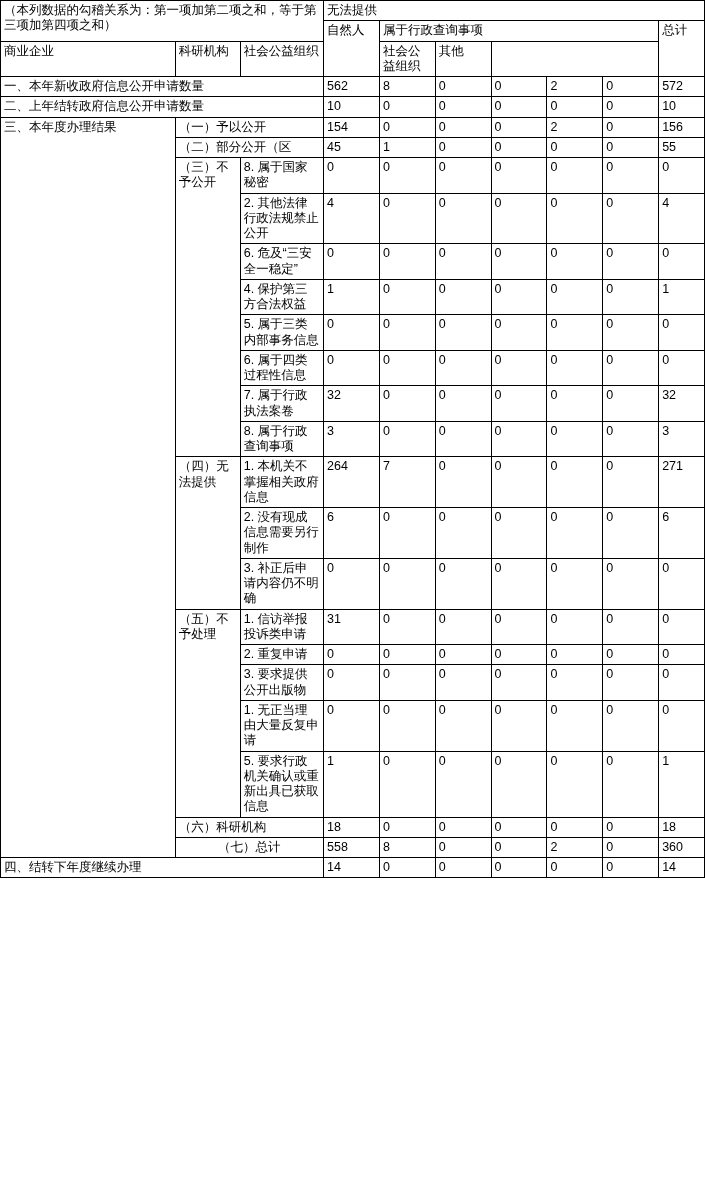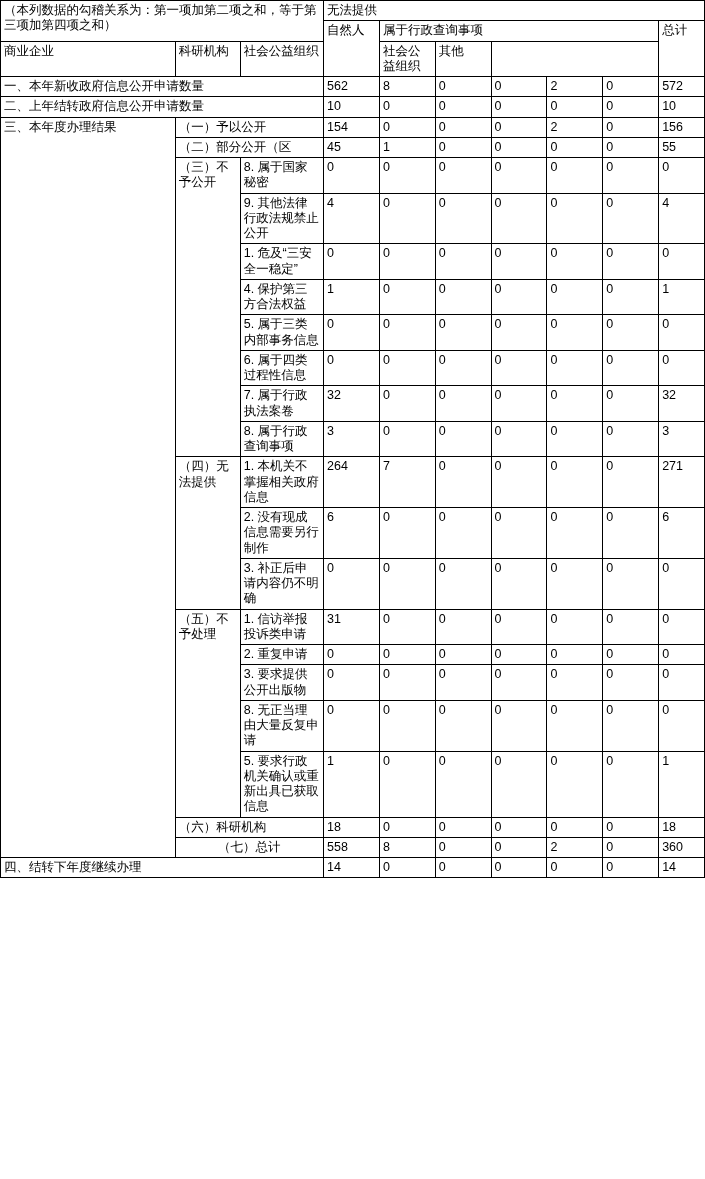--- a/index.html
+++ b/index.html
@@ -144,31 +144,31 @@
       <td>8. 属于国家秘密</td>
       <td class="num">0</td>
       <td class="num">0</td>
       <td class="num">0</td>
       <td class="num">0</td>
       <td class="num">0</td>
       <td class="num">0</td>
       <td class="num">0</td>
     </tr>
     <tr>
-      <td>9. 其他法律行政法规禁止公开</td>
+      <td>2. 其他法律行政法规禁止公开</td>
       <td class="num">4</td>
       <td class="num">0</td>
       <td class="num">0</td>
       <td class="num">0</td>
       <td class="num">0</td>
       <td class="num">0</td>
       <td class="num">4</td>
     </tr>
     <tr>
-      <td>1. 危及“三安全一稳定”</td>
+      <td>6. 危及“三安全一稳定”</td>
       <td class="num">0</td>
       <td class="num">0</td>
       <td class="num">0</td>
       <td class="num">0</td>
       <td class="num">0</td>
       <td class="num">0</td>
       <td class="num">0</td>
     </tr>
     <tr>
       <td>4. 保护第三方合法权益</td>
@@ -278,21 +278,21 @@
       <td>3. 要求提供公开出版物</td>
       <td class="num">0</td>
       <td class="num">0</td>
       <td class="num">0</td>
       <td class="num">0</td>
       <td class="num">0</td>
       <td class="num">0</td>
       <td class="num">0</td>
     </tr>
     <tr>
-      <td>8. 无正当理由大量反复申请</td>
+      <td>1. 无正当理由大量反复申请</td>
       <td class="num">0</td>
       <td class="num">0</td>
       <td class="num">0</td>
       <td class="num">0</td>
       <td class="num">0</td>
       <td class="num">0</td>
       <td class="num">0</td>
     </tr>
     <tr>
       <td>5. 要求行政机关确认或重新出具已获取信息</td>

